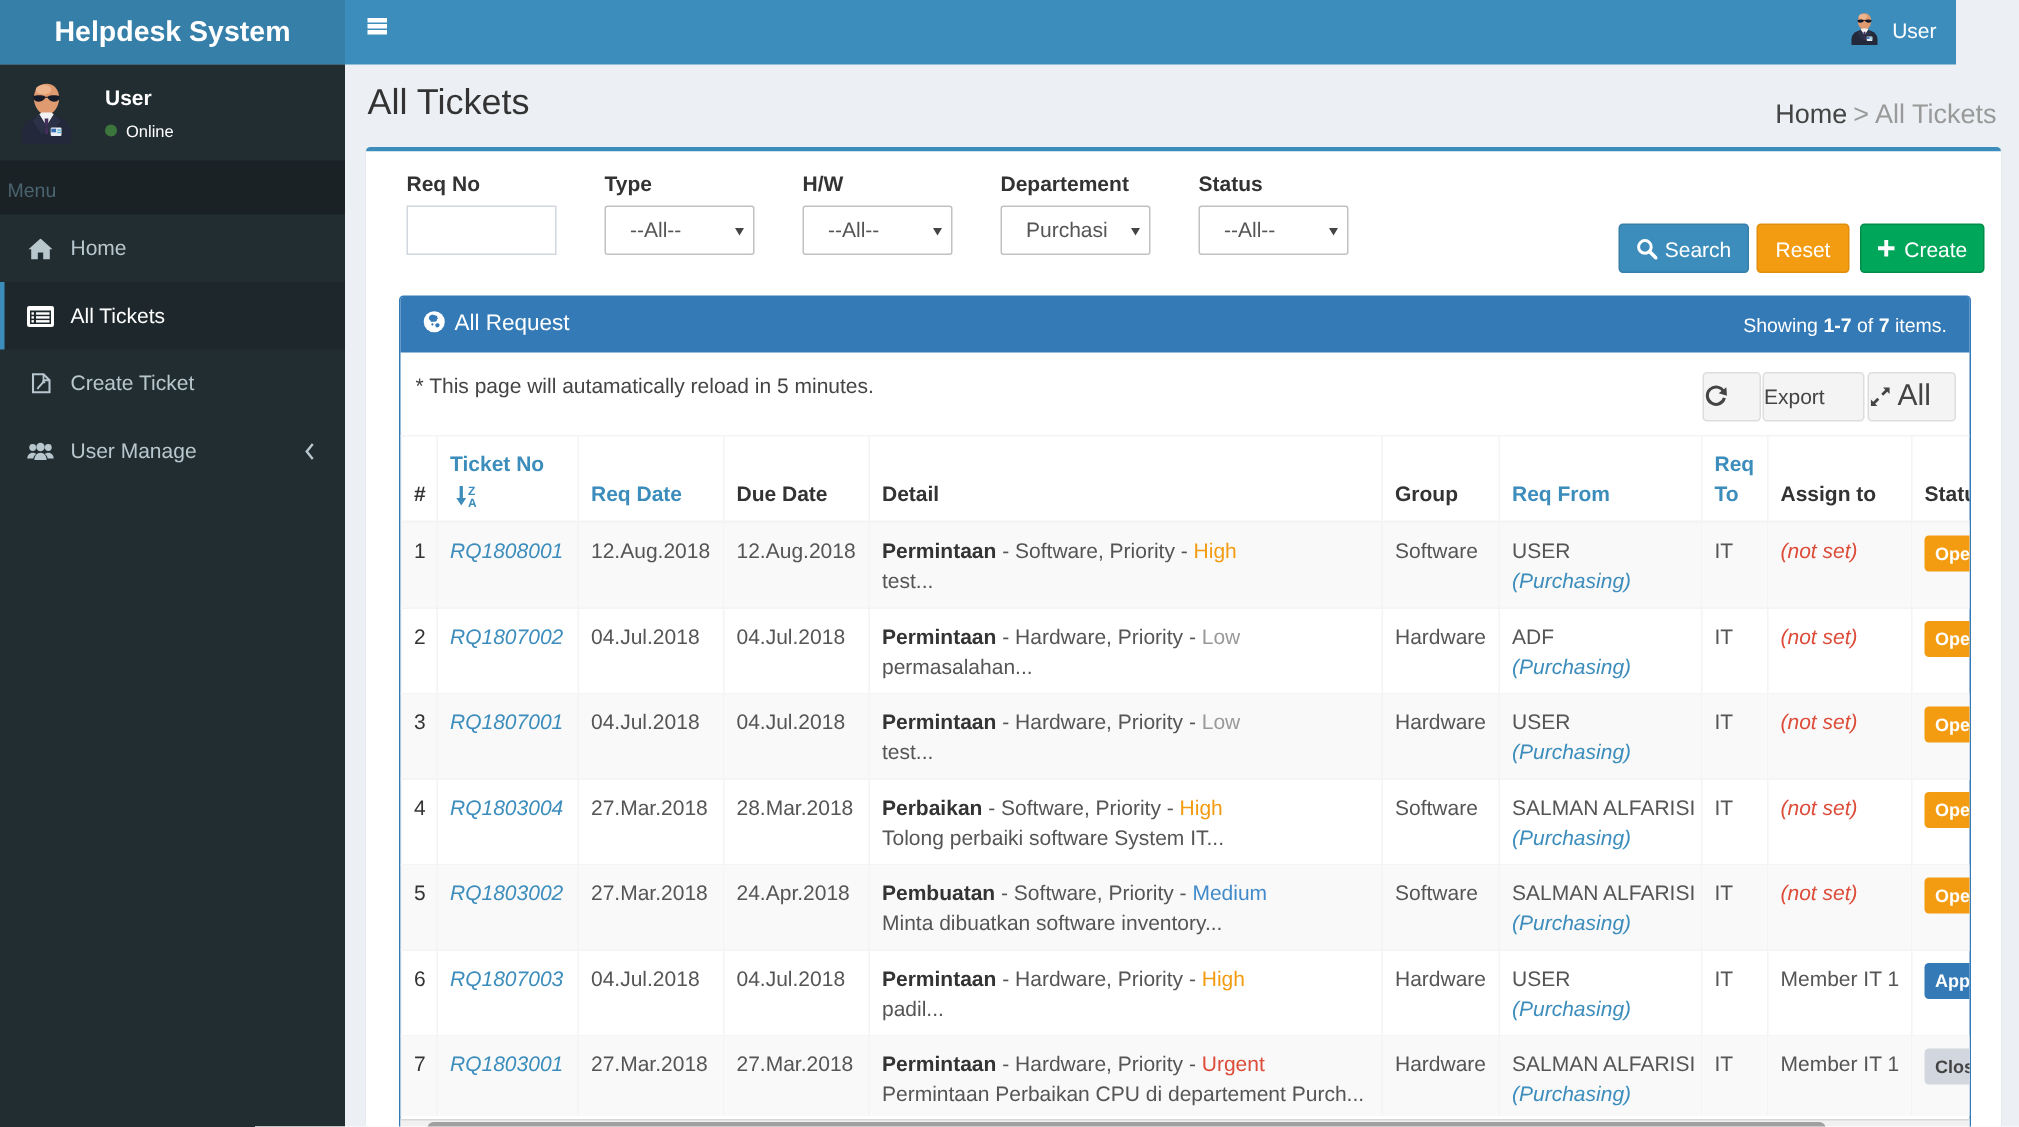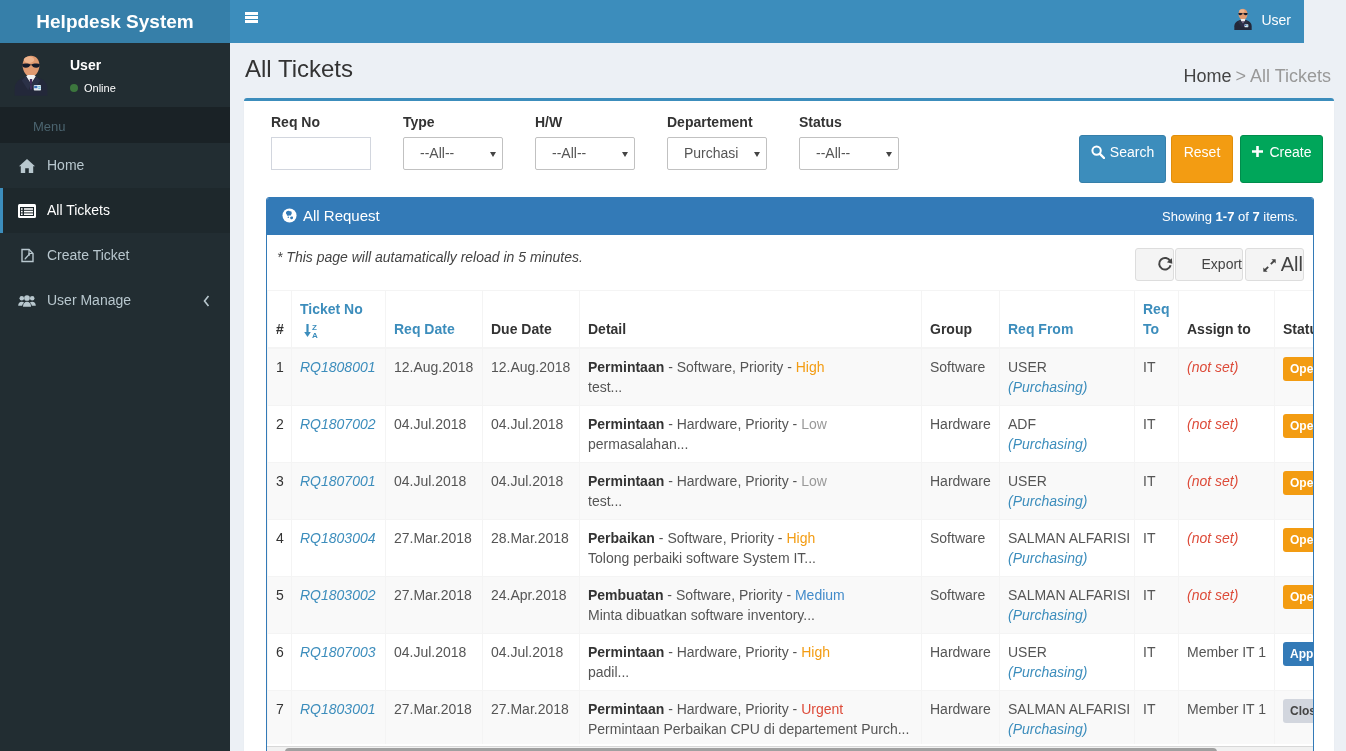--- a/index.html
+++ b/index.html
@@ -11,52 +11,52 @@
 .burger { position:absolute; left:245px; top:12px; width:13px; height:13px; }
 .burger div { height:3px; background:#fff; margin-bottom:1px; }
 .navuser { position:absolute; right:13px; top:0; height:43px; color:#fff; font-size:14px; line-height:40px; }
 .navuser svg { vertical-align:middle; margin-right:8px; margin-top:-4px; }
 .sidebar { position:absolute; left:0; top:43px; width:230px; height:708px; background:#222d32; }
 .upanel { position:relative; height:64px; }
 .upanel .av { position:absolute; left:13px; top:11px; }
 .upanel .uname { position:absolute; left:70px; top:14px; color:#fff; font-weight:700; font-size:14px; }
 .upanel .ustat { position:absolute; left:70px; top:39px; color:#fff; font-size:11px; }
 .dot { display:inline-block; width:8px; height:8px; border-radius:50%; background:#3c763d; margin-right:6px; }
-.mhead { height:36px; background:#1a2226; color:#4b646f; font-size:13px; line-height:40px; padding-left:33px; }
+.mhead { height:36px; background:#1a2226; color:#4b646f; font-size:13px; line-height:40px; padding-left:5px; }
 .mitem { position:relative; height:45px; color:#b8c7ce; font-size:14px; line-height:45px; border-left:3px solid transparent; }
 .mitem .ic { position:absolute; left:15px; top:0; width:18px; height:45px; display:flex; align-items:center; justify-content:center; }
 .mitem .tx { position:absolute; left:44px; top:0; }
 .mitem.active { background:#1e282c; border-left-color:#3c8dbc; color:#fff; }
 .mitem .chev { position:absolute; right:20px; top:0; }
 .content-h1 { position:absolute; left:245px; top:55px; font-size:24px; font-weight:400; color:#333; }
 .bcrumb { position:absolute; right:15px; top:66px; font-size:18px; color:#999; }
 .bcrumb .hm { color:#444; }
 .bcrumb .sep { color:#999; margin:0 4px; }
 .box { position:absolute; left:244px; top:98px; width:1090px; height:660px; background:#fff;
   border-top:3px solid #3c8dbc; border-radius:3px 3px 0 0; box-shadow:0 1px 1px rgba(0,0,0,.1); }
 .flabel { position:absolute; top:13px; font-weight:700; font-size:14px; color:#333; }
 .fctl { position:absolute; top:36px; width:100px; height:33px; border:1px solid #d2d6de; background:#fff; }
 .fsel { position:absolute; top:36px; width:100px; height:33px; border:1px solid #c1c1c1; background:#fff;
   border-radius:2px; font-size:14px; color:#555; text-align:left; padding-left:16px; line-height:31px; overflow:hidden; white-space:nowrap; }
 .fsel .arr { position:absolute; right:6px; top:14px; width:0; height:0;
   border-left:3.5px solid transparent; border-right:3.5px solid transparent; border-top:5px solid #444; }
-.btn { position:absolute; top:34px; height:48px; border-radius:3px; color:#fff; font-size:14px;
+.btn { position:absolute; top:48px; height:33px; border-radius:3px; color:#fff; font-size:14px;
   text-align:center; line-height:33px; }
 .btn-search { left:835px; width:87px; background:#3c8dbc; border:1px solid #367fa9; }
 .btn-reset { left:927px; width:62px; background:#f39c12; border:1px solid #e08e0b; }
 .btn-create { left:996px; width:83px; background:#00a65a; border:1px solid #008d4c; }
 .panel { position:absolute; left:22px; top:96px; width:1048px; height:560px; border:1px solid #337ab7; border-radius:3px; background:#fff; }
 .phead { position:relative; height:37px; background:#337ab7; border-radius:2px 2px 0 0; color:#fff; }
 .phead .ttl { position:absolute; left:15px; top:9px; font-size:15px; }
 .phead .ttl svg { vertical-align:-2px; margin-right:6px; }
 .phead .showing { position:absolute; right:15px; top:11px; font-size:13px; }
 .pbody { position:relative; height:56px; }
-.note { position:absolute; left:10px; top:14px; font-size:14px; color:#444;font-style:italic; }
+.note { position:absolute; left:10px; top:14px; font-size:14px; color:#444; }
 .gbtn { position:absolute; top:13px; height:33px; background:#f4f4f4; border:1px solid #ddd;
-  border-radius:3px; color:#444; font-size:13px; text-align:right; line-height:31px; }
+  border-radius:3px; color:#444; font-size:13px; text-align:left; line-height:31px; }
 .gb1 { left:868px; width:39px; }
 .gb2 { left:908px; width:68px; font-size:14px; }
 .gb3 { left:978px; width:59px; font-size:20px; }
 .twrap { position:absolute; left:0; top:92px; width:1046px; height:454px; overflow:hidden; }
 table { border-collapse:collapse; table-layout:fixed; width:1176px; font-size:14px; }
 th, td { border:1px solid #f4f4f4; padding:8px; line-height:20px; vertical-align:top; text-align:left; white-space:nowrap; overflow:hidden; }
 thead th { vertical-align:bottom; border-bottom:2px solid #f4f4f4; font-weight:700; color:#333; white-space:normal; }
 tbody tr:nth-child(odd) { background:#f9f9f9; }
 a, .lnk { color:#3c8dbc; text-decoration:none;font-style:italic; }
 .thlnk { color:#3c8dbc; }

